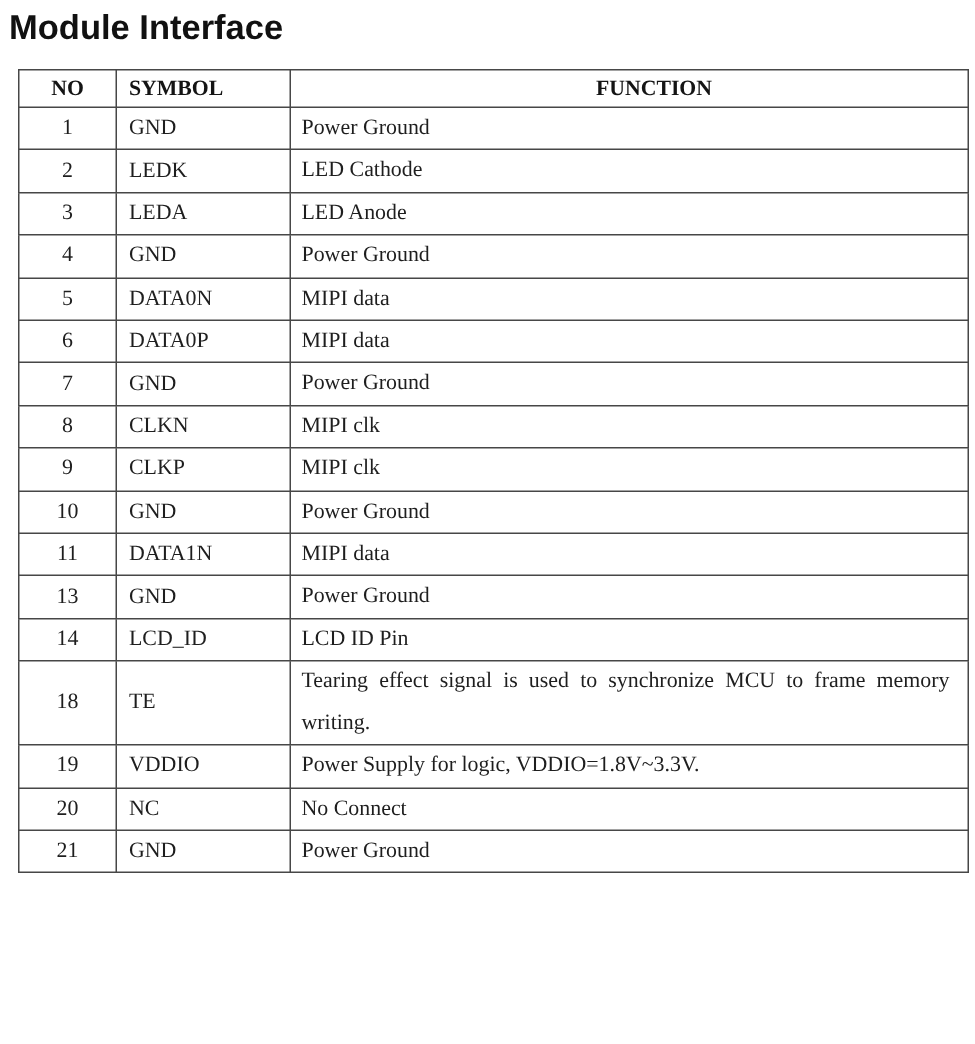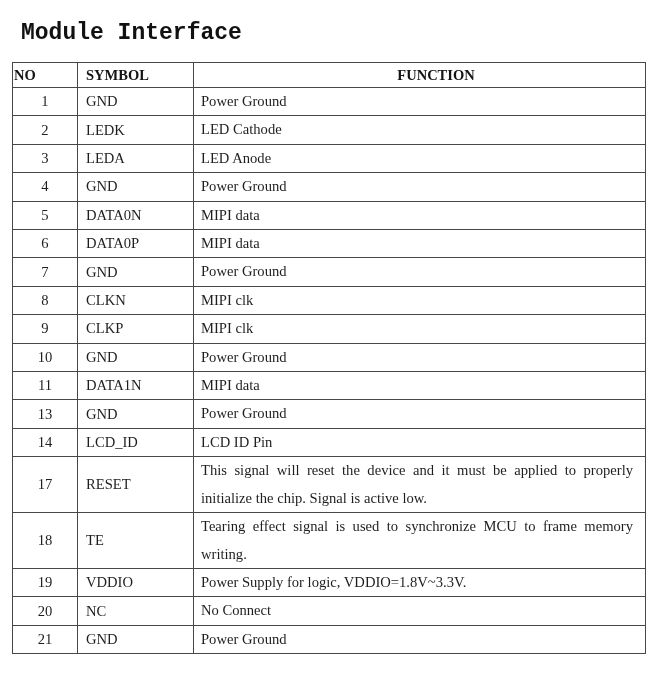--- a/index.html
+++ b/index.html
@@ -8,27 +8,27 @@
   }
   body {
     width: 650px;
     height: 696px;
     background: #ffffff;
     font-family: "Liberation Serif", serif;
     color: #1e1e1e;
     overflow: hidden;
   }
   .page-title {
-    margin: 15px;
+    margin: 0;
     padding: 5px 0 0 6px;
     font-size: 23px;
     line-height: 27px;
     font-weight: bold;
     color: #111111;
-    font-family: Liberation Mono, monospace;
+    font-family: Liberation Sans, sans-serif;
   }
   table.pin-table {
     border-collapse: collapse;
     table-layout: fixed;
     margin: 14px 0 0 12px;
     width: 633px;
     background: #ffffff;
   }
   table.pin-table th,
   table.pin-table td {
@@ -39,21 +39,21 @@
   }
   table.pin-table thead th {
     height: 22px;
     font-size: 14.5px;
     font-weight: bold;
     color: #141414;
   }
   col.c-no  { width: 65px; }
   col.c-sym { width: 116px; }
   col.c-fn  { width: 452px; }
-  th.h-no   { text-align: left; }
+  th.h-no   { text-align: center; }
   th.h-sym  { text-align: left; padding-left: 8px; margin-top: 32px; }
   th.h-fn   { text-align: center; padding-left: 34px; }
   td {
     font-size: 14.6px;
     height: 26.7px;
     color: #1e1e1e;
   }
   td.no {
     text-align: center;
     padding: 0;
@@ -161,25 +161,20 @@
   </tr>
 
   <tr>
     <td class="no">14</td>
     <td class="sym">LCD_ID</td>
     <td class="fn">LCD ID Pin</td>
   </tr>
 
 
 
-  <tr>
-    <td class="no">17</td>
-    <td class="sym">RESET</td>
-    <td class="fn">This signal will reset the device and it must be applied to properly initialize the chip. Signal is active low.</td>
-  </tr>
 
   <tr>
     <td class="no">18</td>
     <td class="sym">TE</td>
     <td class="fn">Tearing effect signal is used to synchronize MCU to frame memory writing.</td>
   </tr>
 
   <tr>
     <td class="no">19</td>
     <td class="sym">VDDIO</td>

